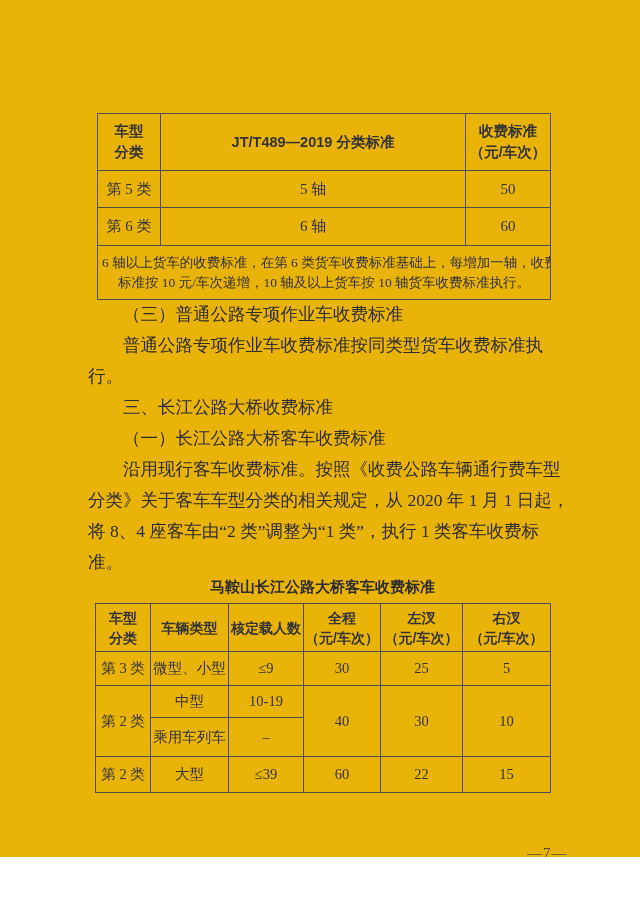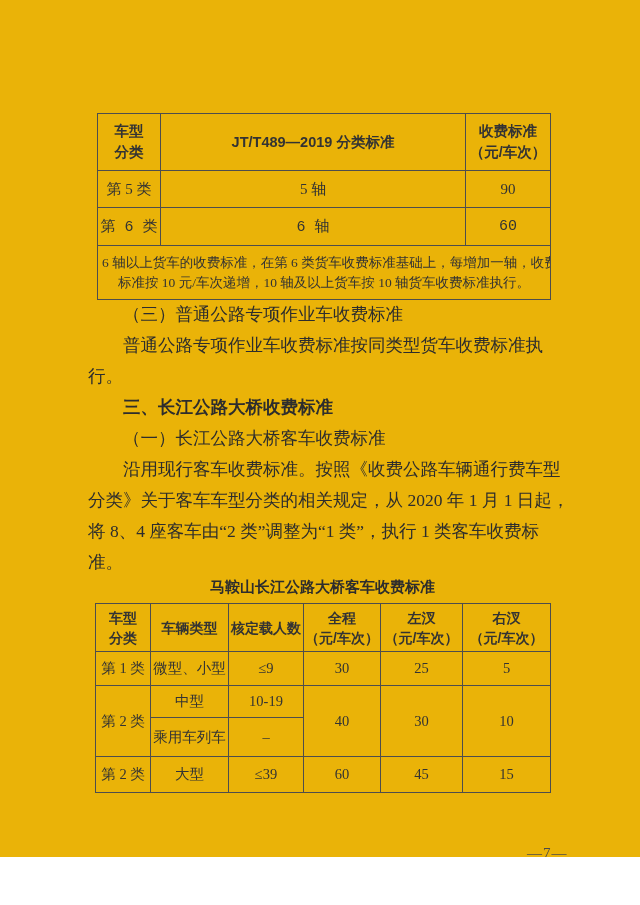--- a/index.html
+++ b/index.html
@@ -38,21 +38,21 @@
     font-size: 15px;
   }
   .t1 th {
     font-family: "Liberation Sans", "DejaVu Sans", sans-serif;
     font-weight: bold;
     font-size: 14.5px;
     line-height: 21px;
   }
   .t1 .hdr-row { height: 57px; }
   .t1 .data-row-1 { height: 37px; }
-  .t1 .data-row-2 { height: 38px; font-family: Liberation Mono, monospace; }
+  .t1 .data-row-2 { height: 38px; }
   .t1 .note-cell {
     height: 47px;
     font-size: 13.5px;
     line-height: 20px;
     padding: 3px 4px;
   }
   .note-line-1 { white-space: nowrap; text-align: left; text-align-last: justify; }
   .note-line-2 { white-space: nowrap; text-align: center; }
 
   .t2 {
@@ -85,21 +85,21 @@
   .line {
     height: 31px;
     line-height: 31px;
     font-size: 17.5px;
     white-space: nowrap;
     color: #2d2d2d;
   }
   .ind { text-indent: 2em; }
   .bold-heading {
     font-family: "Liberation Sans", "DejaVu Sans", sans-serif;
-    font-weight: bold;
+    font-weight: normal;
     font-size: 17.5px;
   }
   .table-title {
     position: absolute;
     left: 95px;
     top: 578px;
     width: 455px;
     text-align: center;
     font-family: "Liberation Sans", "DejaVu Sans", sans-serif;
     font-weight: bold;
@@ -134,21 +134,21 @@
       </th>
       <th>JT/T489—2019 分类标准</th>
       <th>
         <div>收费标准</div>
         <div>（元/车次）</div>
       </th>
     </tr>
     <tr class="data-row-1">
       <td>第 5 类</td>
       <td>5 轴</td>
-      <td>90</td>
+      <td>50</td>
     </tr>
     <tr class="data-row-2">
       <td>第 6 类</td>
       <td>6 轴</td>
       <td>60</td>
     </tr>
     <tr>
       <td class="note-cell" colspan="3">
         <div class="note-line-1">6 轴以上货车的收费标准，在第 6 类货车收费标准基础上，每增加一轴，收费</div>
         <div class="note-line-2">标准按 10 元/车次递增，10 轴及以上货车按 10 轴货车收费标准执行。</div>
@@ -195,21 +195,21 @@
       <th>
         <div>左汊</div>
         <div>（元/车次）</div>
       </th>
       <th>
         <div>右汊</div>
         <div>（元/车次）</div>
       </th>
     </tr>
     <tr class="row-1">
-      <td>第 1 类</td>
+      <td>第 3 类</td>
       <td>微型、小型</td>
       <td>≤9</td>
       <td>30</td>
       <td>25</td>
       <td>5</td>
     </tr>
     <tr class="row-2">
       <td rowspan="2">第 2 类</td>
       <td>中型</td>
       <td>10-19</td>
@@ -219,21 +219,21 @@
     </tr>
     <tr class="row-3">
       <td>乘用车列车</td>
       <td>–</td>
     </tr>
     <tr class="row-4">
       <td>第 2 类</td>
       <td>大型</td>
       <td>≤39</td>
       <td>60</td>
-      <td>45</td>
+      <td>22</td>
       <td>15</td>
     </tr>
   </tbody>
     </table>
 
   <div class="page-number">—7—</div>
 
 </div>
 
 </body></html>

